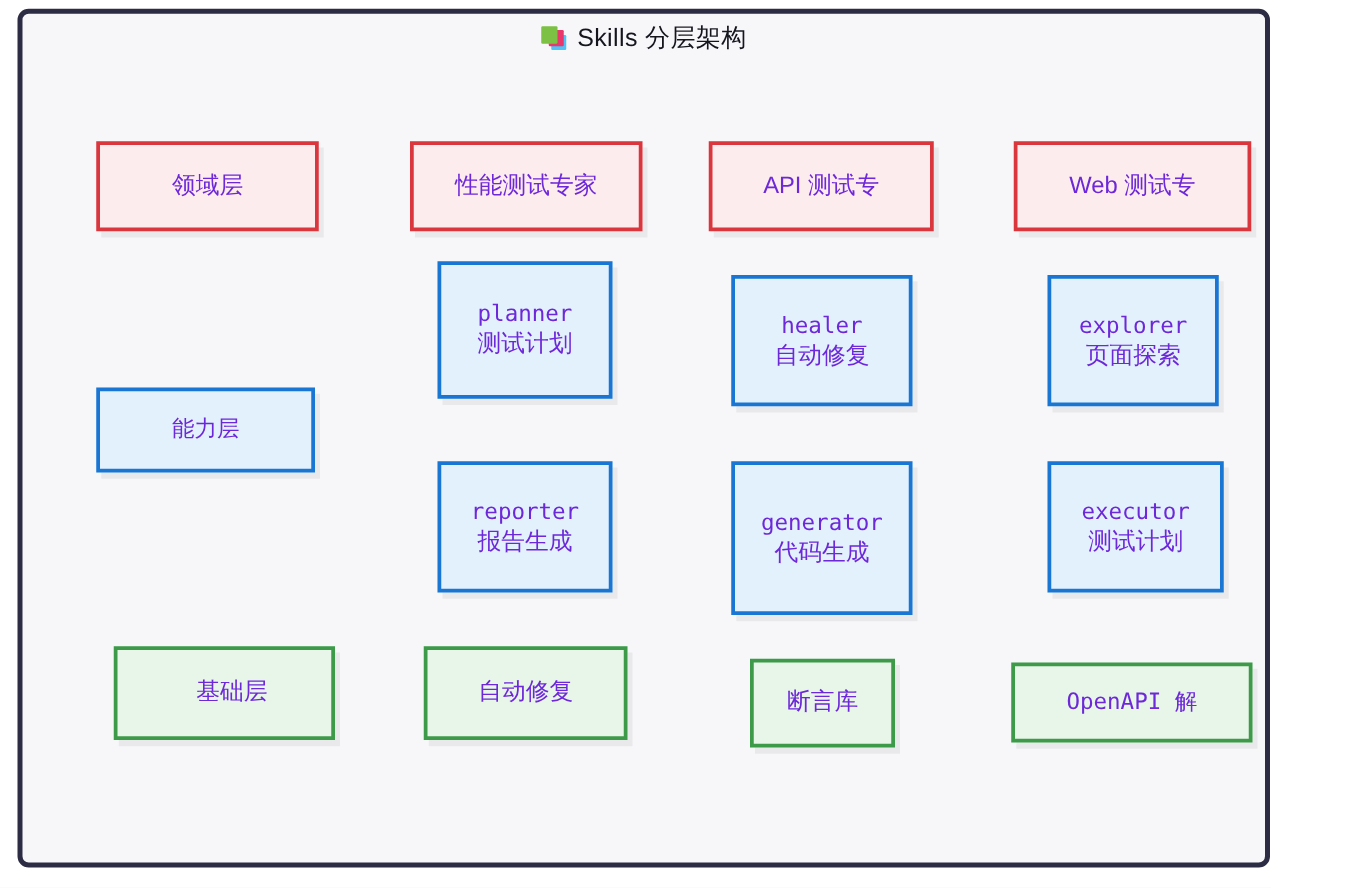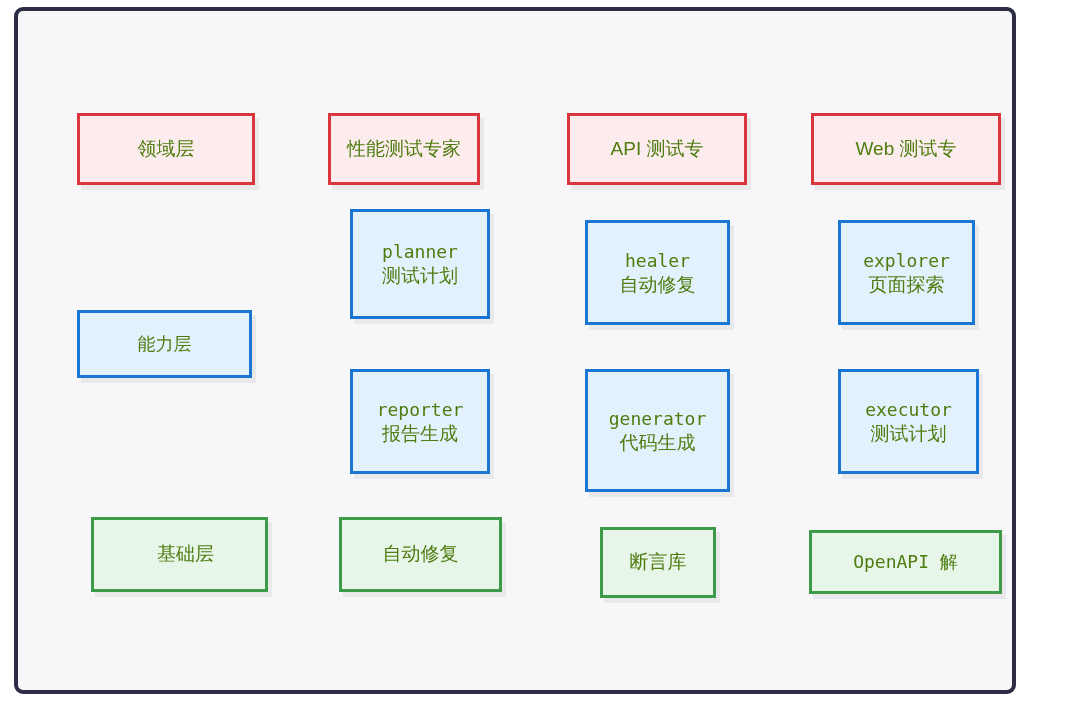--- a/index.html
+++ b/index.html
@@ -54,21 +54,21 @@
   .node{
     position:absolute;
     box-sizing:border-box;
     display:flex;
     flex-direction:column;
     align-items:center;
     justify-content:center;
     text-align:center;
     overflow:hidden;
     white-space:nowrap;
-    color:#4d7c0f;
+    color:#6d28d9;
     box-shadow:4px 5px 0 0 rgba(0,0,0,0.055);
   }
   .node .l1{ display:block; line-height:1.28;}
   .node .l2{ display:block; line-height:1.28;}
 
   .n-red{
     background:#fdeced;
     border:3px solid #d9363e;
     font-size:19px;
   }
@@ -85,26 +85,34 @@
     font-size:19px;
   }
   .n-green.mono{font-family:"DejaVu Sans Mono","Liberation Mono",monospace;font-size:18px;}
 </style>
 </head>
 <body>
 
 <div id="canvas">
   <div class="frame"></div>
 
+  <div class="title">
+    <span class="title-icon">
+      <i class="ti-blue"></i>
+        <i class="ti-pink"></i>
+        <i class="ti-green"></i>
+    </span>
+    <span>Skills 分层架构</span>
+  </div>
 
   <div id="nodes">
       <div class="node n-red" style="left: 77px; top: 113px; width: 178px; height: 72px;">
         <span class="l1">领域层</span>
       </div>
-      <div class="node n-red" style="left: 328px; top: 113px; width: 152px; height: 72px;">
+      <div class="node n-red" style="left: 328px; top: 113px; width: 186px; height: 72px;">
         <span class="l1">性能测试专家</span>
       </div>
       <div class="node n-red" style="left: 567px; top: 113px; width: 180px; height: 72px;">
         <span class="l1">API 测试专</span>
       </div>
       <div class="node n-red" style="left: 811px; top: 113px; width: 190px; height: 72px;">
         <span class="l1">Web 测试专</span>
       </div>
       <div class="node n-blue" style="left: 77px; top: 310px; width: 175px; height: 68px;">
         <span class="l1">能力层</span>

